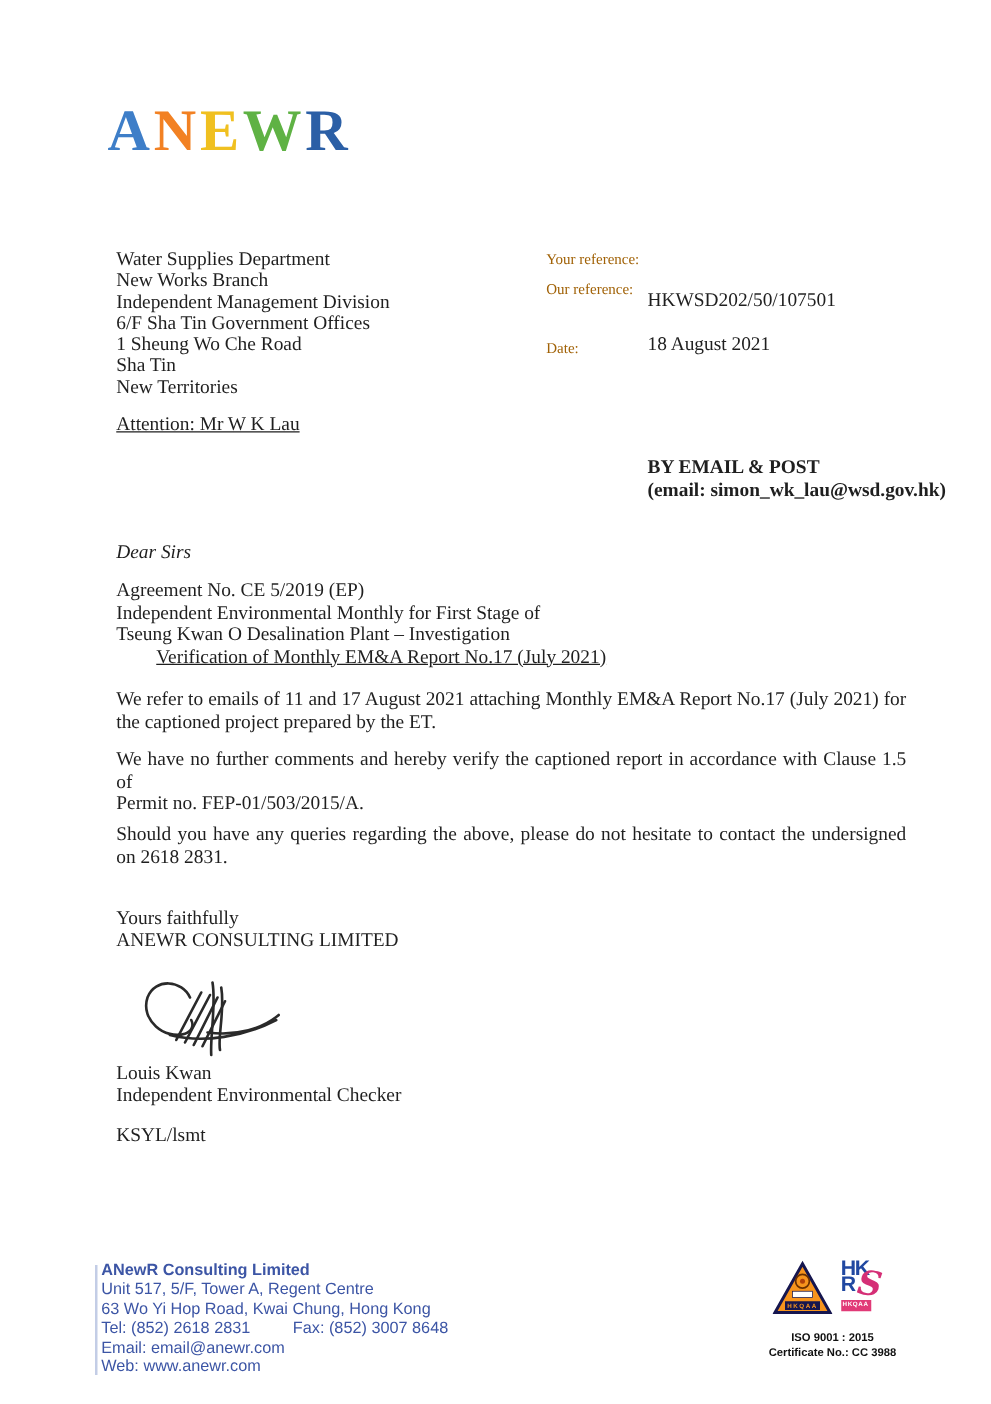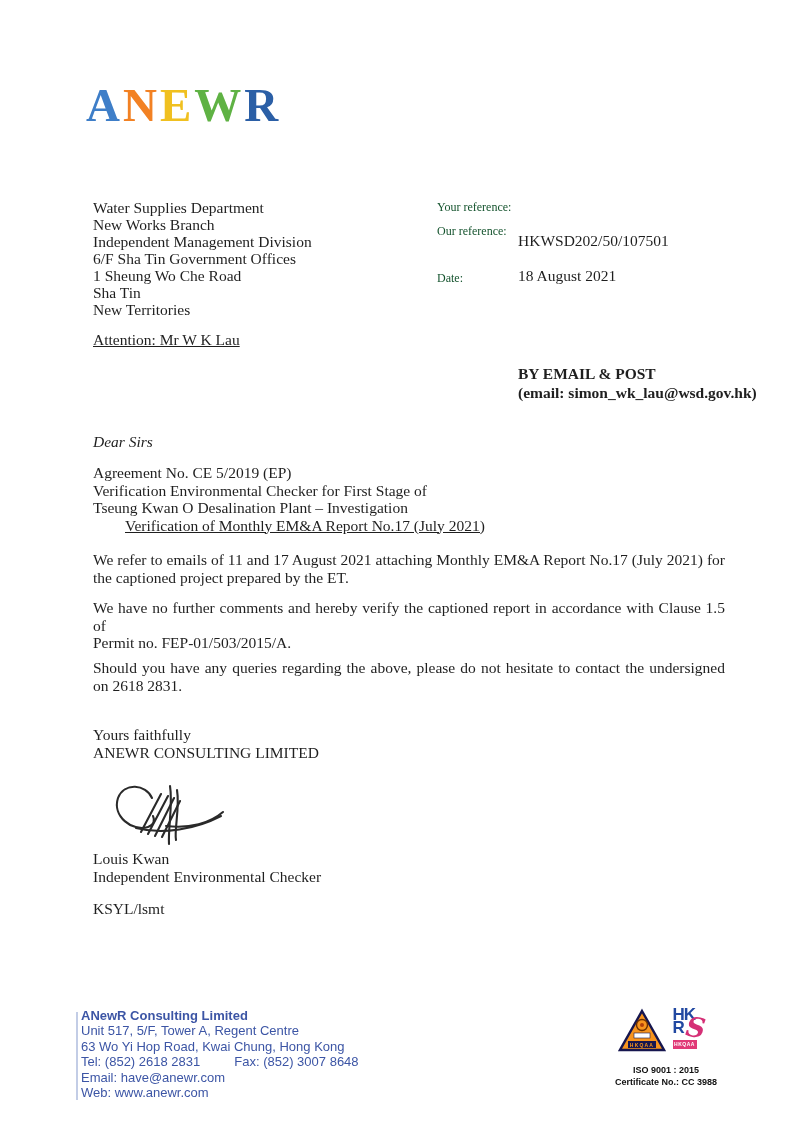--- a/index.html
+++ b/index.html
@@ -27,21 +27,21 @@
   }
 
   
   .recipient { left: 93px; top: 199px; font-size: 15.5px; line-height: 17px; }
   .attention {
     left: 93px; top: 331px; font-size: 15.5px;
     text-decoration: underline;
   }
 
   
-  .ref-label { font-size: 12px; color: #14532d; }
+  .ref-label { font-size: 12px; color: #a16207; }
   .ref-value { font-size: 15.5px; }
 
   
   .delivery { left: 518px; top: 365px; font-size: 15.5px; font-weight: bold; line-height: 18.5px; }
 
   .salutation { left: 93px; top: 433px; font-size: 15.5px; font-style: italic; }
 
   .subject { left: 93px; top: 464px; font-size: 15.5px; line-height: 17.5px; }
   .subject .underlined { text-decoration: underline; margin-left: 32px; }
 
@@ -123,21 +123,21 @@
 
   <div class="abs delivery">
     <div>BY EMAIL &amp; POST</div>
     <div>(email: simon_wk_lau@wsd.gov.hk)</div>
   </div>
 
   <div class="abs salutation">Dear Sirs</div>
 
   <div class="abs subject">
     <div>Agreement No. CE 5/2019 (EP)</div>
-    <div>Verification Environmental Checker for First Stage of</div>
+    <div>Independent Environmental Monthly for First Stage of</div>
     <div>Tseung Kwan O Desalination Plant – Investigation</div>
     <div class="underlined">Verification of Monthly EM&amp;A Report No.17 (July 2021)</div>
   </div>
 
   <div class="abs para" style="top:551px;">We refer to emails of 11 and 17 August 2021 attaching Monthly EM&amp;A Report No.17 (July 2021) for the captioned project prepared by the ET.</div>
 
   <div class="abs para" style="top:599px;">
     <div class="jline">We have no further comments and hereby verify the captioned report in accordance with Clause 1.5 of</div>
     <div class="lline">Permit no. FEP-01/503/2015/A.</div>
   </div>
@@ -173,21 +173,21 @@
   <div class="abs closing" style="top:900px;">KSYL/lsmt</div>
 
   <div class="abs footer-rule"></div>
   <div class="abs footer-info" style="color: rgb(60, 85, 165);">
     <div class="company">ANewR Consulting Limited</div>
     <div>Unit 517, 5/F, Tower A, Regent Centre</div>
     <div>63 Wo Yi Hop Road, Kwai Chung, Hong Kong</div>
     <div class="telfax">
       <span>Tel: (852) 2618 2831</span><span class="fax">Fax: (852) 3007 8648</span>
     </div>
-    <div>Email: have@anewr.com</div>
+    <div>Email: email@anewr.com</div>
     <div>Web: www.anewr.com</div>
   </div>
 
   <div class="abs cert">
     <div class="cert-logos">
       <svg width="48" height="48" viewBox="0 0 48 48">
         <polygon points="24,3 46,42 2,42" fill="#F7941D" stroke="#16164F" stroke-width="2.4"></polygon>
         <circle cx="24" cy="17" r="5.5" fill="#F7941D" stroke="#6B3000" stroke-width="1.4"></circle>
         <circle cx="24" cy="17" r="2" fill="#B2400A"></circle>
         <rect x="16" y="25" width="16" height="5" fill="#ffffff" stroke="#16164F" stroke-width="0.6"></rect>

